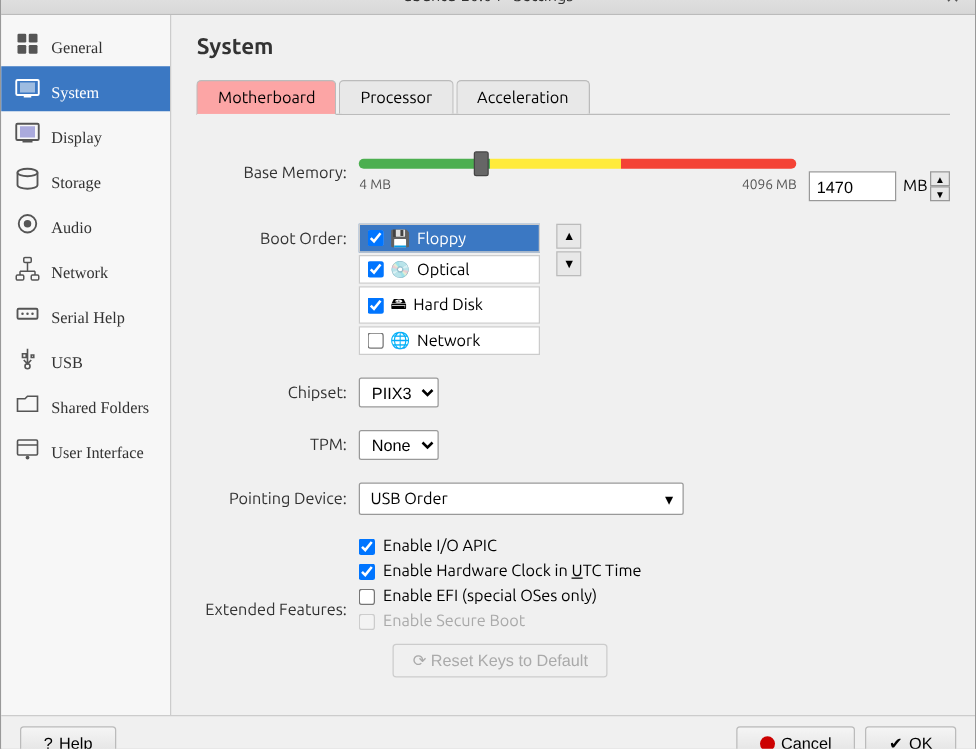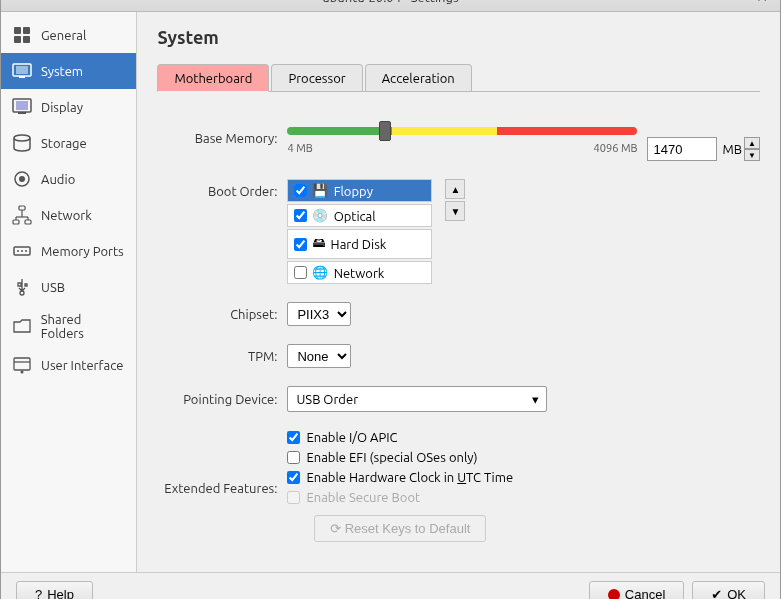--- a/index.html
+++ b/index.html
@@ -3,21 +3,21 @@
   <meta charset="utf-8">
   <style>
     * { box-sizing: border-box; margin: 0; padding: 0; }
     body { font-family: 'Segoe UI', Ubuntu, sans-serif; font-size: 13px; background: #3c3c3c; display: flex; justify-content: center; align-items: center; height: 100vh; }
     .window { width: 781px; background: #f0f0f0; border: 1px solid #999; box-shadow: 2px 2px 8px rgba(0,0,0,0.5); }
     .titlebar { background: linear-gradient(to bottom, #e8e8e8, #d8d8d8); padding: 6px 10px; display: flex; align-items: center; justify-content: space-between; border-bottom: 1px solid #bbb; }
     .titlebar-title { flex: 1; text-align: center; font-size: 13px; color: #333; }
     .titlebar-close { width: 16px; height: 16px; display: flex; align-items: center; justify-content: center; cursor: pointer; font-size: 14px; color: #555; }
     .content { display: flex; height: 560px; }
     .sidebar { width: 155px; background: #f7f7f7; border-right: 1px solid #ccc; padding: 5px 0; }
-    .sidebar-item { display: flex; align-items: center; padding: 7px 10px; cursor: pointer; gap: 8px; color: #333; }
+    .sidebar-item { display: flex; align-items: flex-end; padding: 7px 10px; cursor: pointer; gap: 8px; color: #333; font-family: Liberation Serif, serif; }
     .sidebar-item.active { background: #3b78c3; color: white; }
     .sidebar-icon { width: 22px; height: 22px; display: flex; align-items: center; justify-content: center; }
     .sidebar-icon svg { width: 20px; height: 20px; }
     .main-area { flex: 1; padding: 15px 20px; display: flex; flex-direction: column; gap: 12px; }
     .page-title { font-size: 18px; font-weight: bold; color: #333; margin-bottom: 5px; }
     .tabs { display: flex; border-bottom: 1px solid #bbb; margin-bottom: 10px; }
     .tab { padding: 6px 16px; border: 1px solid #bbb; border-bottom: none; cursor: pointer; background: #e8e8e8; margin-right: 2px; border-radius: 4px 4px 0 0; font-size: 13px; }
     .tab.active { background: #fca5a5; border-bottom: 1px solid #f0f0f0; margin-bottom: -1px; z-index: 1; }
     .form-area { display: flex; flex-direction: column; gap: 18px; }
     .form-row { display: flex; align-items: center; gap: 10px; }
@@ -130,21 +130,21 @@
       </div>
       <div class="sidebar-item">
         <div class="sidebar-icon">
           <svg viewBox="0 0 20 20">
               <rect x="2" y="6" width="16" height="8" rx="1" fill="none" stroke="#555" stroke-width="1.5"></rect>
               <circle cx="6" cy="10" r="1" fill="#555"></circle>
               <circle cx="10" cy="10" r="1" fill="#555"></circle>
               <circle cx="14" cy="10" r="1" fill="#555"></circle>
             </svg>
         </div>
-        <span>Memory Ports</span>
+        <span>Serial Help</span>
       </div>
       <div class="sidebar-item">
         <div class="sidebar-icon">
           <svg viewBox="0 0 20 20">
               <path d="M10 2 v12 M7 11 l3 3 l3-3 M6 6 h3 v3 h-3 z M13 7 h2 v2 h-2 z" fill="none" stroke="#555" stroke-width="1.3"></path>
               <circle cx="10" cy="16" r="2" fill="none" stroke="#555" stroke-width="1.3"></circle>
             </svg>
         </div>
         <span>USB</span>
       </div>
@@ -272,26 +272,26 @@
         <div class="form-row" style="align-items:center;">
           <div class="form-label" style="padding-top:3px;">
             <span>Extended Features:</span>
           </div>
           <div class="extended-labels">
             <div class="checkbox-row">
               <input type="checkbox" checked="" style="">
               <span>Enable I/O APIC</span>
             </div>
             <div class="checkbox-row">
+              <input type="checkbox" checked="" style="">
+              <span>Enable Hardware Clock in <span style="text-decoration:underline;">U</span>TC Time</span>
+            </div>
+            <div class="checkbox-row">
               <input type="checkbox" style="">
               <span>Enable EFI (special OSes only)</span>
-            </div>
-            <div class="checkbox-row">
-              <input type="checkbox" checked="" style="">
-              <span>Enable Hardware Clock in <span style="text-decoration:underline;">U</span>TC Time</span>
             </div>
             <div class="checkbox-row">
               <input type="checkbox" disabled="" style="">
               <span style="color:#aaa;">Enable Secure Boot</span>
             </div>
             <div class="button-row">
               <button class="btn-disabled">
                 <span>⟳ </span>
                 <span>Reset Keys to Default</span>
               </button>

